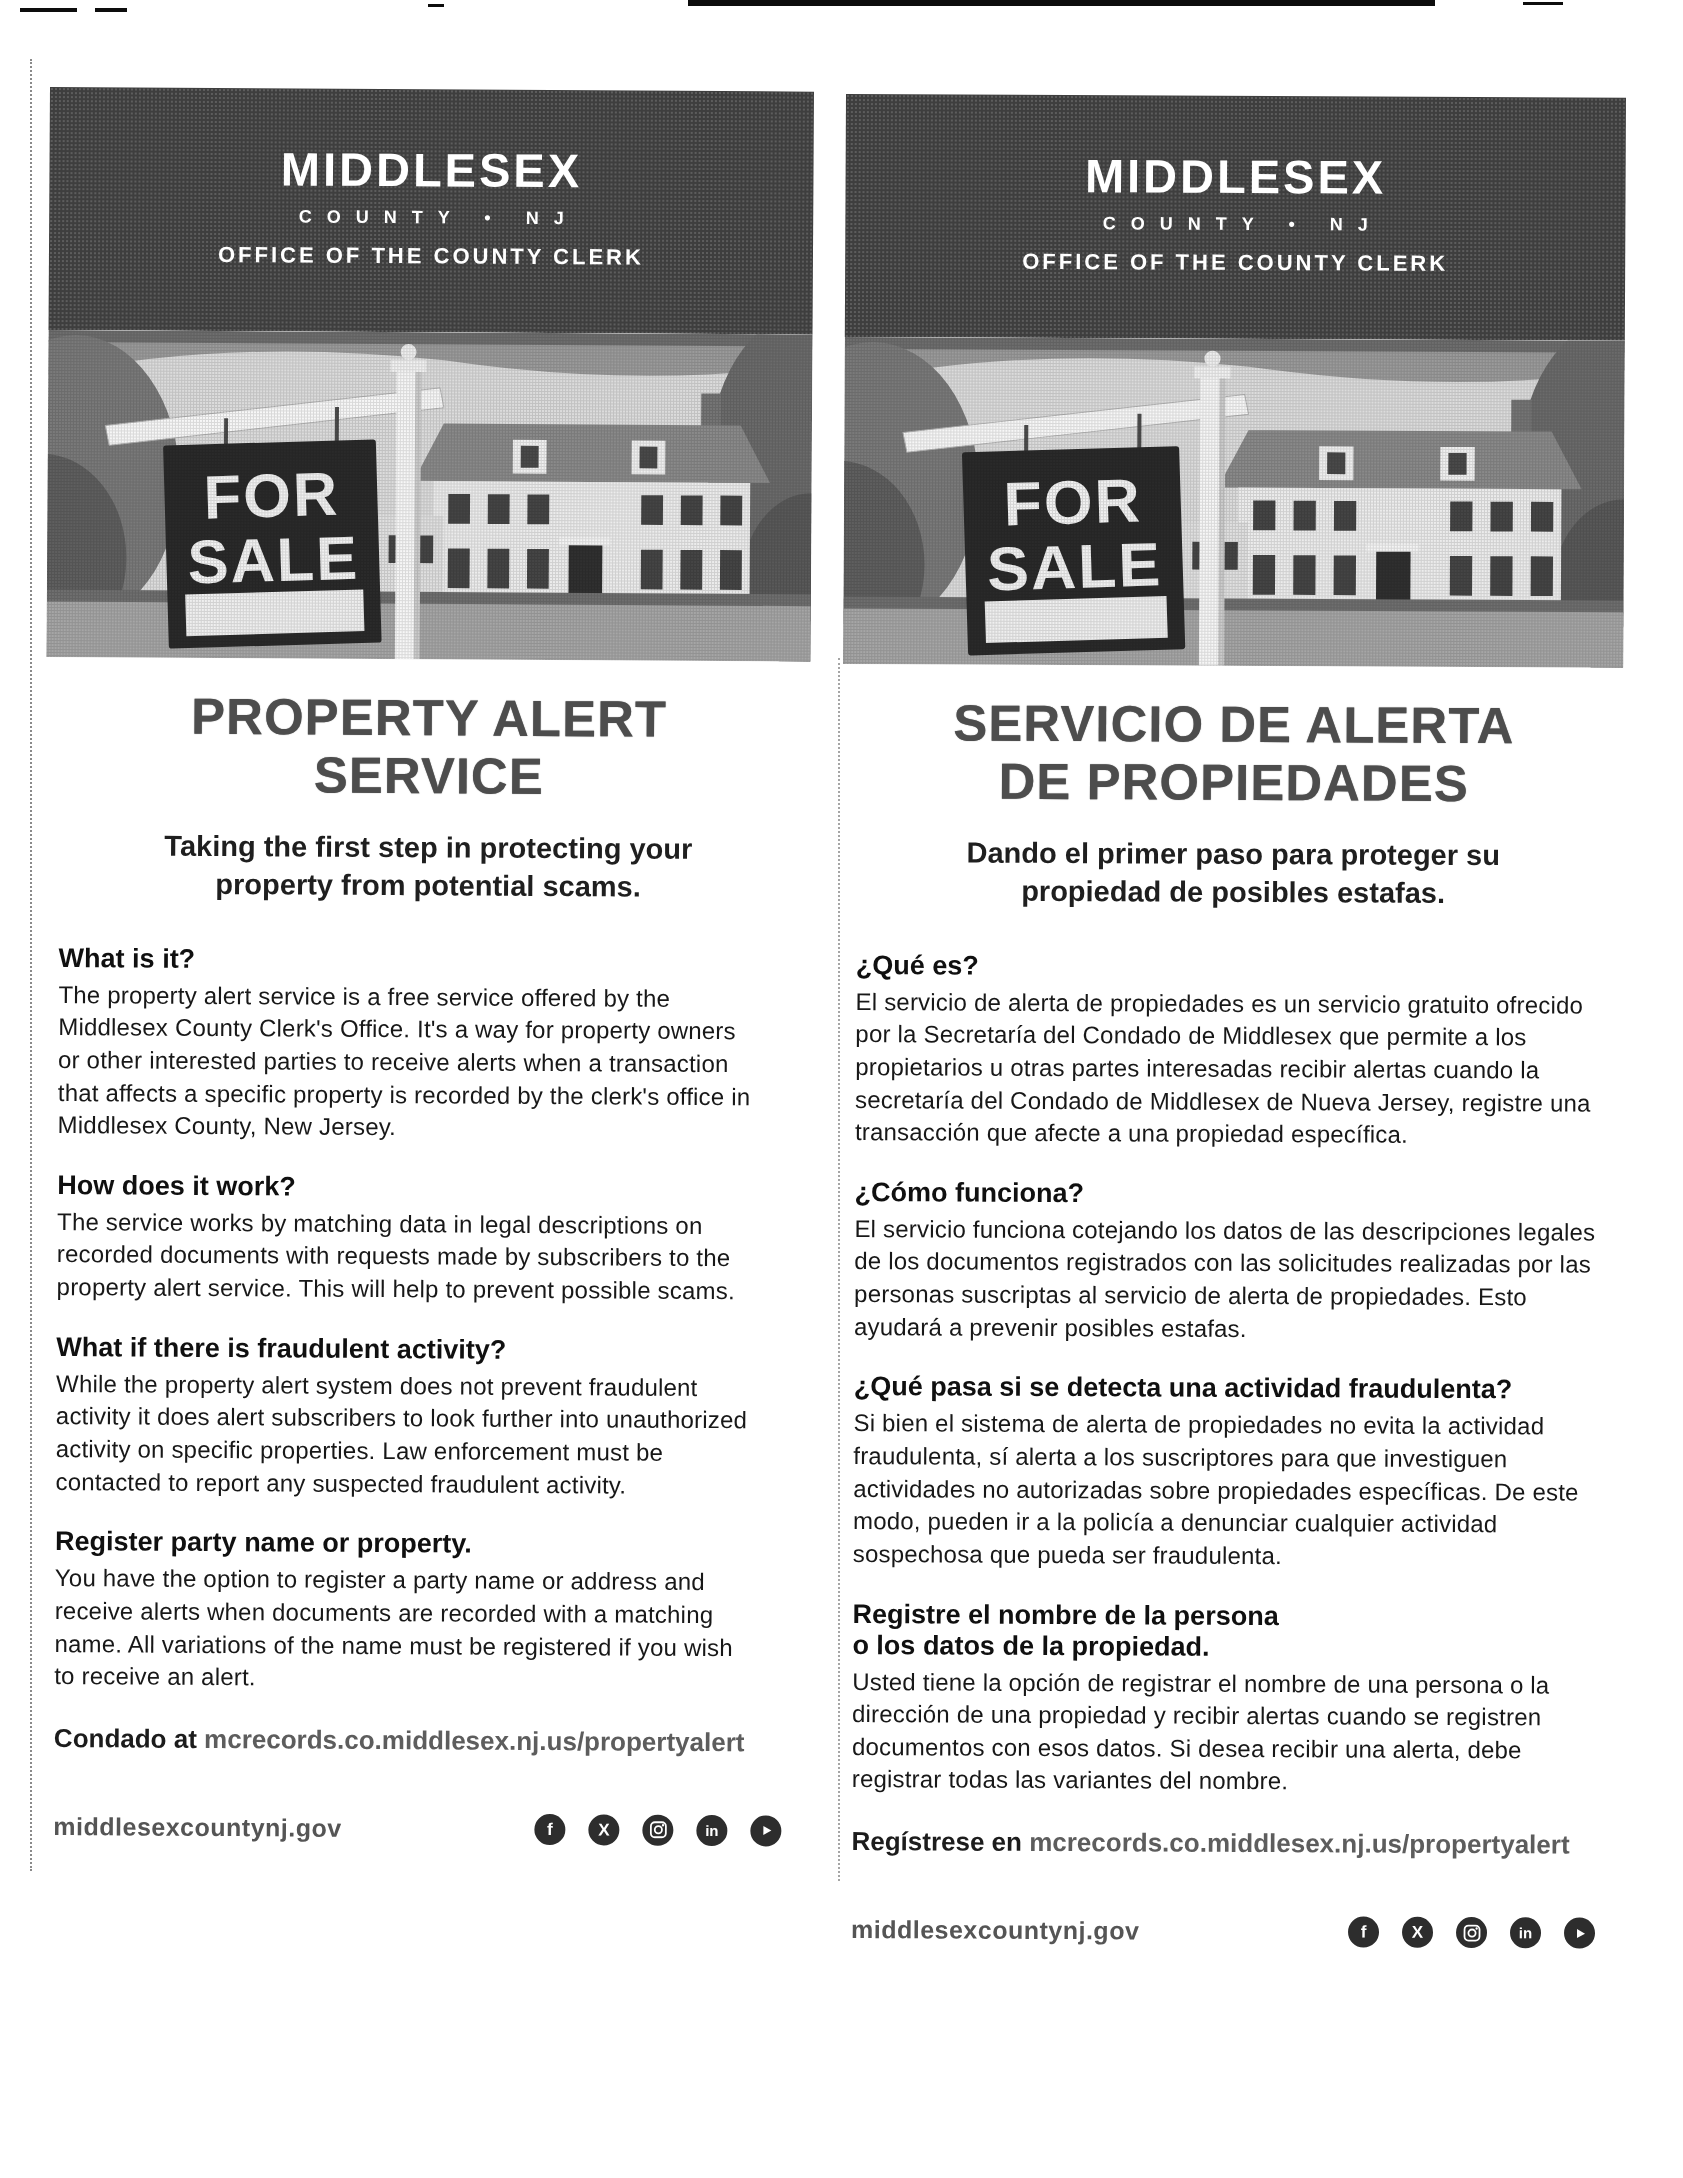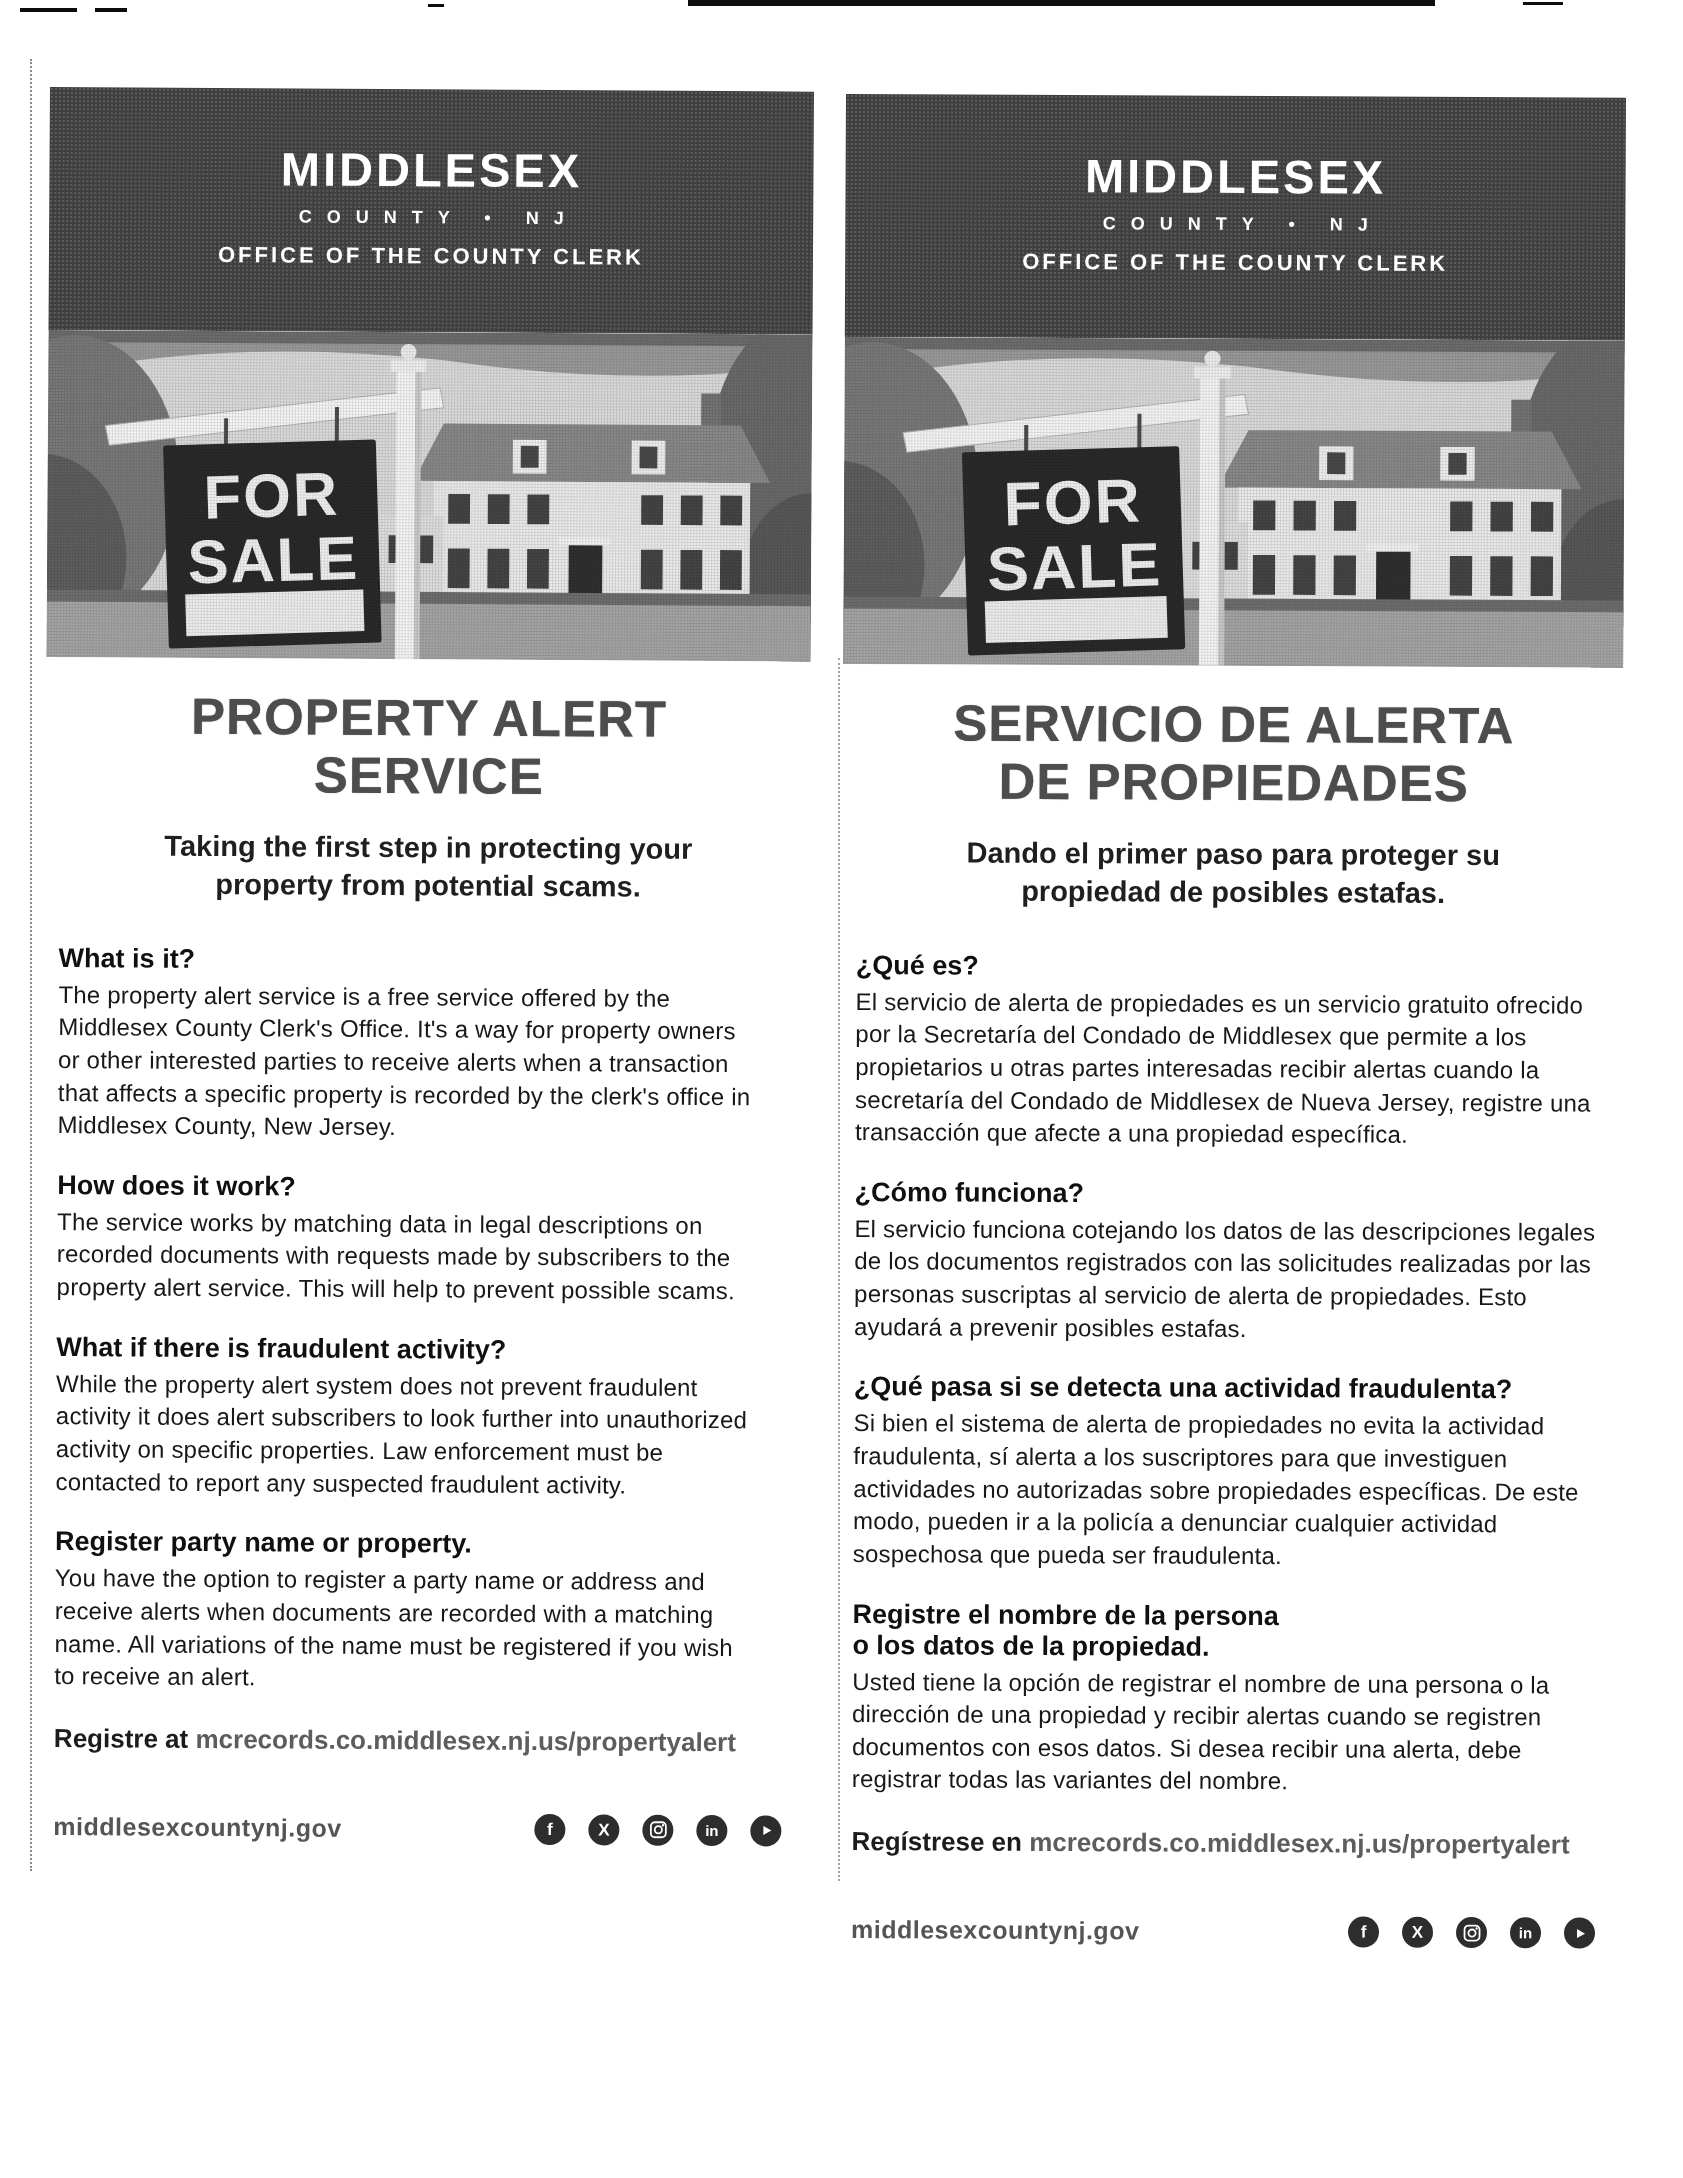--- a/index.html
+++ b/index.html
@@ -158,21 +158,21 @@
       <p>While the property alert system does not prevent fraudulent activity it does alert subscribers to look further into unauthorized activity on specific properties. Law enforcement must be contacted to report any suspected fraudulent activity.</p>
     </div>
     <div class="section">
       <h2>
           <div>Register party name or property.</div>
         </h2>
       <p>You have the option to register a party name or address and receive alerts when documents are recorded with a matching name. All variations of the name must be registered if you wish to receive an alert.</p>
     </div>
 
     <p class="register">
-      <span class="reg-prefix">Registre at </span><span class="reg-url">mcrecords.co.middlesex.nj.us/propertyalert</span>
+      <span class="reg-prefix">Condado at </span><span class="reg-url">mcrecords.co.middlesex.nj.us/propertyalert</span>
     </p>
 
     <footer class="foot">
       <span class="site">middlesexcountynj.gov</span>
       <span class="icons">
         <span class="sicon">f</span>
         <span class="sicon">X</span>
         <span class="sicon">
           <svg width="18" height="18" viewBox="0 0 18 18">
               <rect x="1.5" y="1.5" width="15" height="15" rx="4" fill="none" stroke="#ffffff" stroke-width="1.8"></rect>

